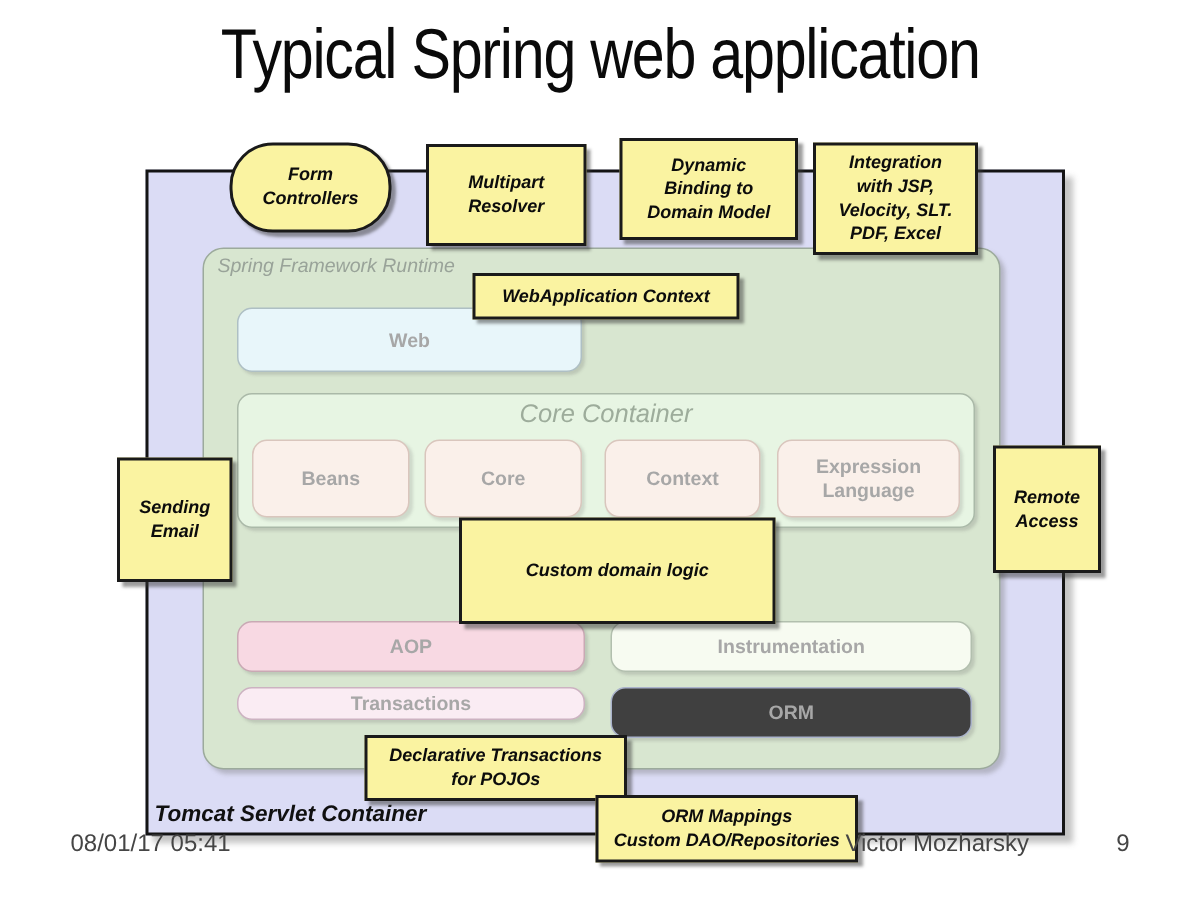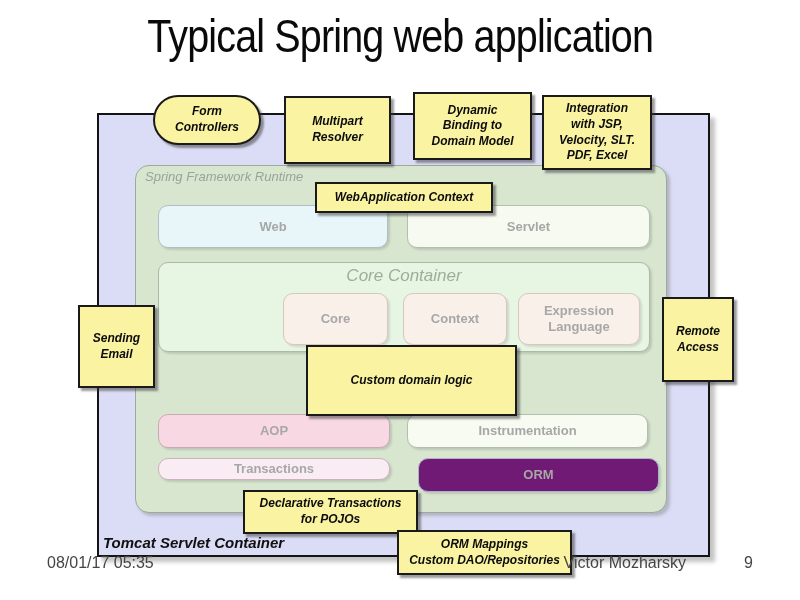--- a/index.html
+++ b/index.html
@@ -30,21 +30,21 @@
   
   .module { position: absolute; z-index: 3; border-radius: 10px; display: flex;
             align-items: center; justify-content: center; text-align: center;
             font-size: 13px; font-weight: bold; color: #a7a7a7; line-height: 1.2;
             box-shadow: 2px 2px 2px rgba(110,110,110,0.25); }
   .mod-web            { left: 158px; top: 205px; width: 230px; height: 43px; background: #e8f6fa; border: 1px solid #aebfc4; }
   .mod-servlet        { left: 407px; top: 205px; width: 243px; height: 43px; background: #f6faf0; border: 1px solid #b2bfae; }
   .mod-aop            { left: 158px; top: 414px; width: 232px; height: 34px; background: #f8d9e3; border: 1px solid #c9a9b4; }
   .mod-instrumentation{ left: 407px; top: 414px; width: 241px; height: 34px; background: #f7fbf1; border: 1px solid #b2bfae; }
   .mod-transactions   { left: 158px; top: 458px; width: 232px; height: 22px; background: #faecf3; border: 1px solid #ccb2c1; }
-  .mod-orm            { left: 418px; top: 458px; width: 241px; height: 34px; background: #701a75; border: 1px solid #aab3cb; }
+  .mod-orm            { left: 407px; top: 458px; width: 241px; height: 34px; background: #404040; border: 1px solid #aab3cb; }
 
   
   .core-box { position: absolute; left: 158px; top: 262px; width: 492px; height: 90px;
               background: #e7f5e3; border: 1px solid #aab9a8; border-radius: 10px; z-index: 3;
               box-shadow: 2px 2px 2px rgba(110,110,110,0.25); }
   .core-title { position: absolute; left: 158px; top: 266px; width: 492px; text-align: center;
                 font-size: 17px; font-style: italic; color: #9dac9b; z-index: 4; }
   .core-item { position: absolute; z-index: 4; background: #faf0ea; border: 1px solid #d9c6bd;
                border-radius: 10px; display: flex; align-items: center; justify-content: center;
                text-align: center; font-size: 13px; font-weight: bold; color: #a7a7a7; line-height: 1.2;
@@ -53,21 +53,21 @@
   .ci-core    { left: 283px; width: 105px; }
   .ci-context { left: 403px; width: 104px; }
   .ci-expr    { left: 518px; width: 122px; }
 
   
   .note { position: absolute; z-index: 5; background: #faf3a1; border: 2px solid #1a1a1a;
           display: flex; align-items: center; justify-content: center; text-align: center;
           font-size: 12px; font-weight: bold; font-style: italic; color: #0c0c0c;
           line-height: 1.3; white-space: pre-line; padding: 2px 4px;
           box-shadow: 3px 3px 2px rgba(55,55,55,0.5); }
-  .note-form         { left: 153px; top: 95px;  width: 108px; height: 50px; border-radius: 29px; }
+  .note-form         { left: 153px; top: 95px;  width: 108px; height: 60px; border-radius: 29px; }
   .note-multipart    { left: 284px; top: 96px;  width: 107px; height: 68px; }
   .note-dynamic      { left: 413px; top: 92px;  width: 119px; height: 68px; }
   .note-integration  { left: 542px; top: 95px;  width: 110px; height: 75px; }
   .note-webapp       { left: 315px; top: 182px; width: 178px; height: 31px; }
   .note-email        { left: 78px;  top: 305px; width: 77px;  height: 83px; }
   .note-remote       { left: 662px; top: 297px; width: 72px;  height: 85px; }
   .note-domain-logic { left: 306px; top: 345px; width: 211px; height: 71px; }
   .note-declarative  { left: 243px; top: 490px; width: 175px; height: 44px; }
   .note-orm-map      { left: 397px; top: 518px; width: 175px; height: 45px; margin-top: 12px; }
 
@@ -86,24 +86,24 @@
     <span class="title">Typical Spring web application</span>
   </div>
 
   <div class="tomcat-box"></div>
   <div class="tomcat-label">Tomcat Servlet Container</div>
 
   <div class="runtime-box"></div>
   <div class="runtime-label">Spring Framework Runtime</div>
 
   <div class="module mod-web">Web</div>
-  <div class="module mod-servlet">Servlet</div>
 
   <div class="core-box"></div>
   <div class="core-title">Core Container</div>
+  <div class="core-item ci-beans">Beans</div>
   <div class="core-item ci-core">Core</div>
   <div class="core-item ci-context">Context</div>
   <div class="core-item ci-expr">Expression Language</div>
 
   <div class="module mod-aop">AOP</div>
   <div class="module mod-instrumentation">Instrumentation</div>
   <div class="module mod-transactions">Transactions</div>
   <div class="module mod-orm">ORM</div>
 
   <div class="note note-form">Form
@@ -121,17 +121,17 @@
   <div class="note note-email">Sending
 Email</div>
   <div class="note note-remote">Remote
 Access</div>
   <div class="note note-domain-logic">Custom domain logic</div>
   <div class="note note-declarative">Declarative Transactions
 for POJOs</div>
   <div class="note note-orm-map">ORM Mappings
 Custom DAO/Repositories</div>
 
-  <div class="footer-date">08/01/17 05:35</div>
+  <div class="footer-date">08/01/17 05:41</div>
   <div class="footer-author">Victor Mozharsky</div>
   <div class="footer-page">9</div>
 
 </div>
 
 </body></html>

